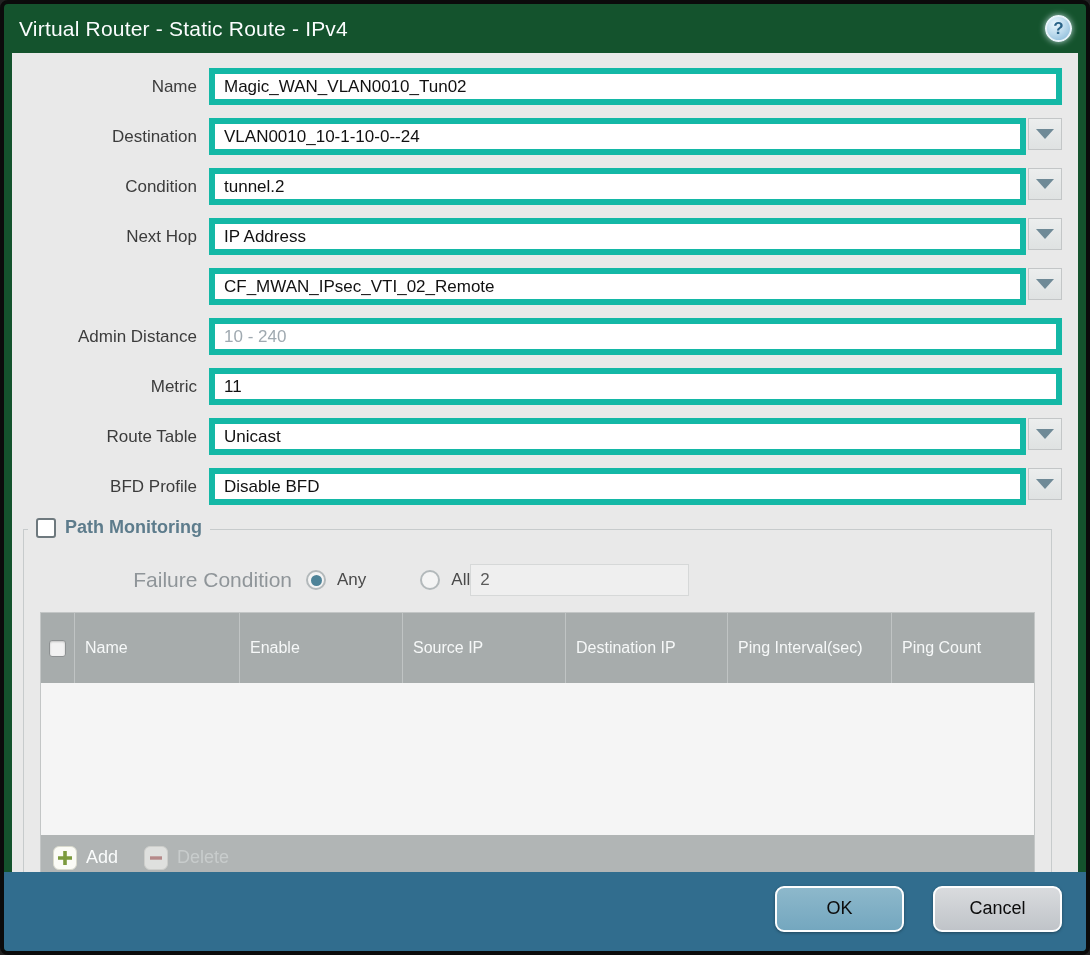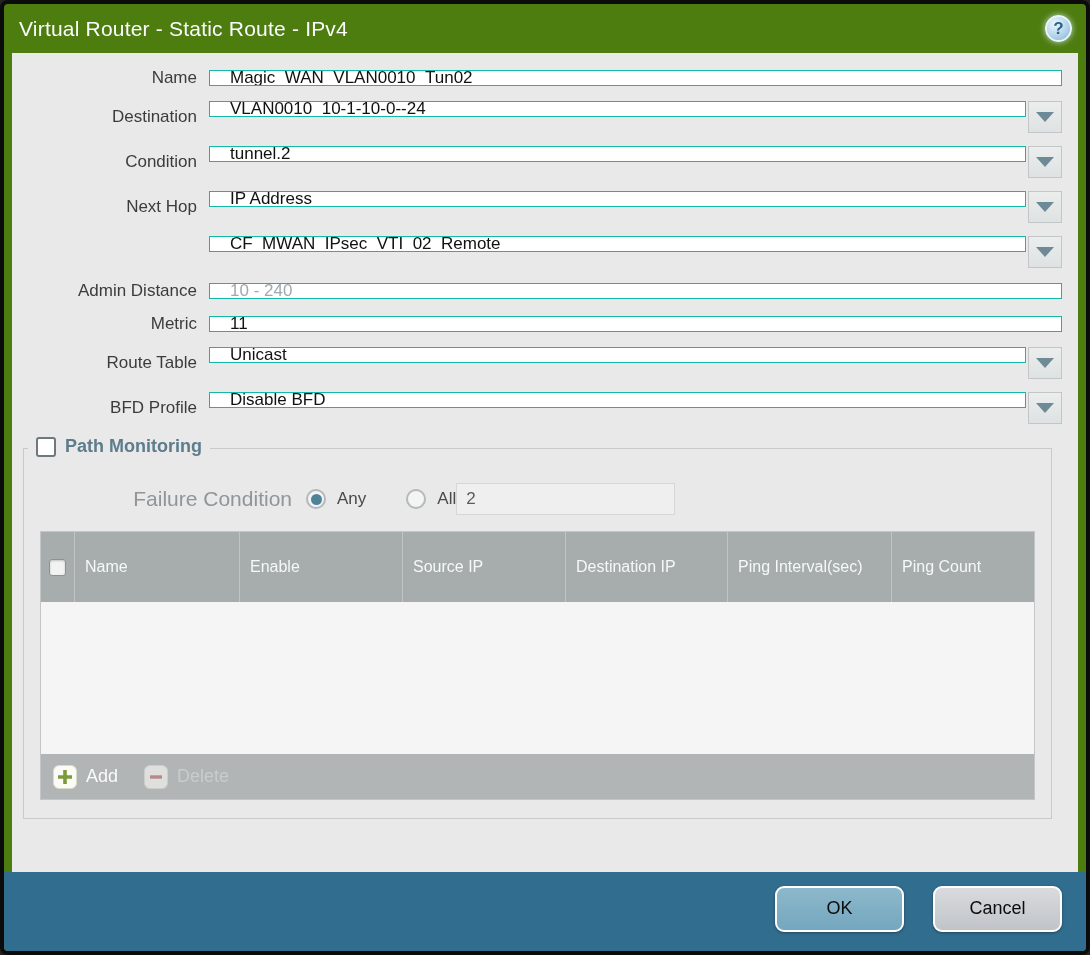--- a/index.html
+++ b/index.html
@@ -3,21 +3,21 @@
 <meta charset="utf-8">
 <style>
   * { box-sizing: border-box; margin: 0; padding: 0; }
   html, body { width: 1090px; height: 955px; background: #222; }
   body { font-family: "Liberation Sans", "DejaVu Sans", sans-serif; }
 
   .dialog {
     width: 1090px; height: 955px;
     border: 4px solid #0b0b0b;
     border-radius: 8px;
-    background: #4d7c0f;
+    background: #14532d;
     display: flex; flex-direction: column;
     overflow: hidden;
   }
 
   
   .titlebar {
     height: 49px; flex: 0 0 49px;
     display: flex; align-items: center;
     padding: 0 14px 0 15px;
     color: #fbfdfe;
@@ -43,24 +43,24 @@
     overflow: hidden;
   }
 
   .form-row { display: flex; align-items: center; margin: 0 0 13px 0; }
   .form-label {
     flex: 0 0 197px; text-align: right; padding-right: 12px;
     font-size: 17px; color: #3c3c3c;
   }
   .field { flex: 1 1 auto; display: flex; }
   .field input {
-    flex: 1 1 auto; height: 16px;
-    border: 1px solid #14b8a6; background: #ffffff;
+    flex: 1 1 auto; height: 37px;
+    border: 6px solid #14b8a6; background: #ffffff;
     font-family: "Liberation Sans", sans-serif;
-    font-size: 17px; color: #111; padding: 0 20px;
+    font-size: 17px; color: #111; padding: 0 9px;
     outline: none; min-width: 0;
   }
   .field input::placeholder { color: #9fa9b0; }
   .dd-btn {
     flex: 0 0 34px; height: 32px; margin-left: 2px;
     background: linear-gradient(#eceeee, #dfe2e2);
     border: 1px solid #c3c6c7;
     display: flex; align-items: center; justify-content: center;
     cursor: pointer;
   }
@@ -85,21 +85,21 @@
   }
   .pm-checkbox {
     width: 20px; height: 20px; background: #fff;
     border: 2px solid #6e797e; border-radius: 3px; cursor: pointer;
   }
   .legend .pm-title { font-size: 18px; font-weight: bold; color: #5d7c8c; }
 
   .pm-row { display: flex; align-items: center; padding: 0 24px 0 0; margin-bottom: 16px; }
   .pm-label { color: #8f9599; font-size: 21px; }
   .fc-label { flex: 0 0 282px; text-align: right; padding-right: 14px; }
-  .radio-group { display: flex; align-items: center; gap: 40px; }
+  .radio-group { display: flex; align-items: center; gap: 54px; }
   .radio-opt { display: flex; align-items: center; gap: 11px; cursor: pointer; }
   .radio {
     width: 20px; height: 20px; border-radius: 50%;
     border: 2px solid #b3b9bb; background: #f4f4f4;
     display: flex; align-items: center; justify-content: center;
   }
   .radio.selected::after {
     content: ""; width: 11px; height: 11px; border-radius: 50%;
     background: #4e8398;
   }

